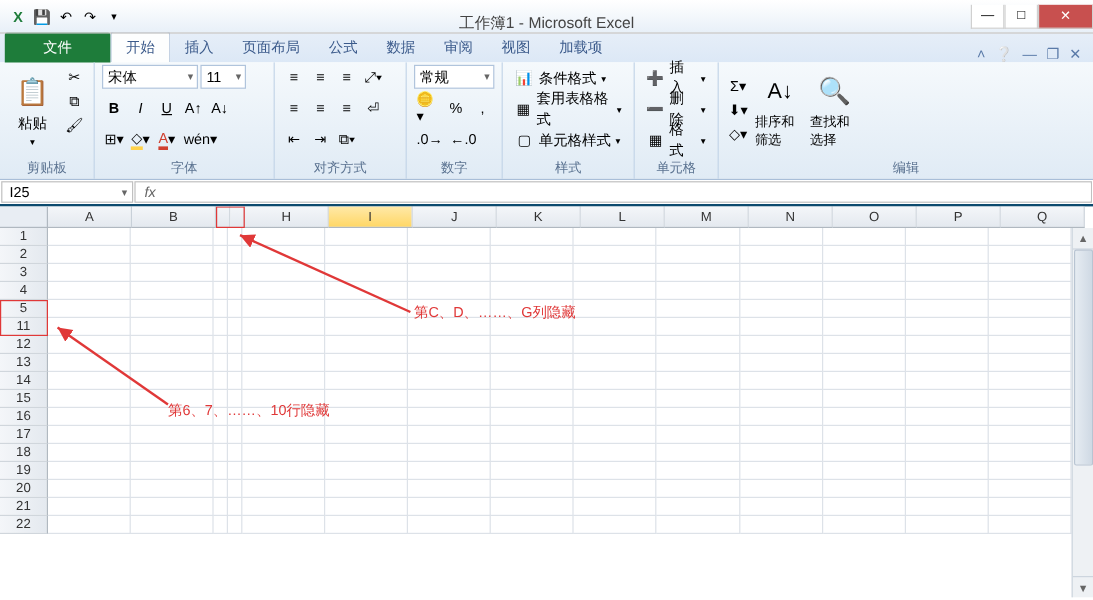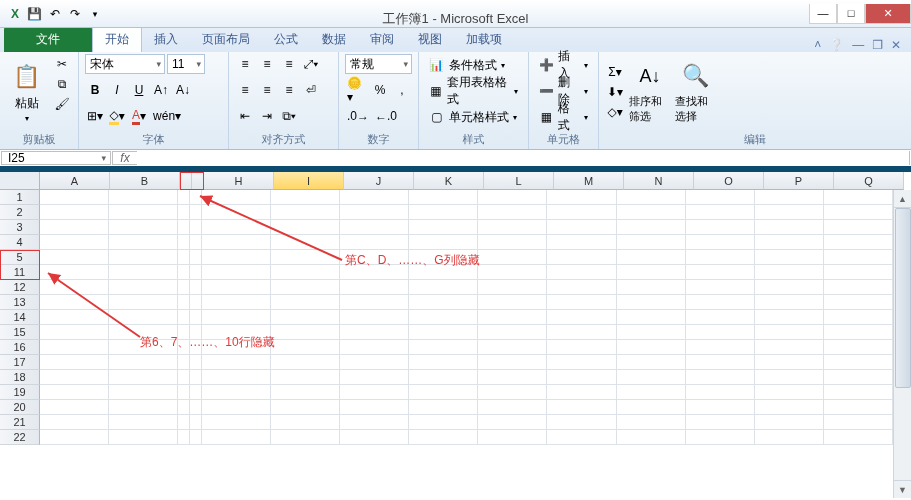--- a/index.html
+++ b/index.html
@@ -29,21 +29,21 @@
 .big-btn { width: 42px; display: flex; flex-direction: column; align-items: center; justify-content: center; gap: 2px; cursor: pointer; }
 .big-icon { width: 32px; height: 32px; display: flex; align-items: center; justify-content: center; font-size: 22px; }
 .btn-row { display: flex; gap: 2px; margin-bottom: 2px; align-items: center; }
 .small-btn { min-width: 20px; height: 20px; padding: 0 2px; display: flex; align-items: center; justify-content: center; cursor: pointer; font-size: 12px; }
 .combo { height: 20px; border: 1px solid #b0c4dc; background: #fff; padding: 0 18px 0 4px; position: relative; font-size: 12px; display: flex; align-items: center; }
 .combo::after { content: "▾"; position: absolute; right: 3px; font-size: 9px; color: #666; }
 .menu-btn { height: 22px; display: flex; align-items: center; gap: 4px; padding: 0 4px; cursor: pointer; font-size: 12px; }
 .menu-btn .mi { width: 16px; text-align: center; }
 
 
-.fxbar { height: 22px; display: flex; border-bottom: 6px solid #0c4a6e; }
+.fxbar { height: 22px; display: flex; border-bottom: 2px solid #0c4a6e; }
 .namebox { width: 110px; border: 1px solid #c0c0c0; margin: 1px; padding: 0 6px; display: flex; align-items: center; font-size: 12px; background: #fff; position: relative; }
 .namebox::after { content: "▾"; position: absolute; right: 4px; font-size: 9px; color: #666; }
 .fx-area { flex: 1; display: flex; align-items: center; border: 1px solid #c0c0c0; margin: 1px 1px 1px 0; }
 .fx-icon { width: 24px; text-align: center; font-style: italic; color: #666; }
 .fx-input { flex: 1; border: none; outline: none; font-size: 12px; padding: 0 4px; }
 
 
 .grid-wrap { position: relative; height: 326px; overflow: hidden; }
 .corner { position: absolute; left: 0; top: 0; width: 40px; height: 18px; background: #e8edf3; border-right: 1px solid #b0b8c0; border-bottom: 1px solid #b0b8c0; }
 .col-headers { position: absolute; left: 40px; top: 0; height: 18px; display: flex; }

